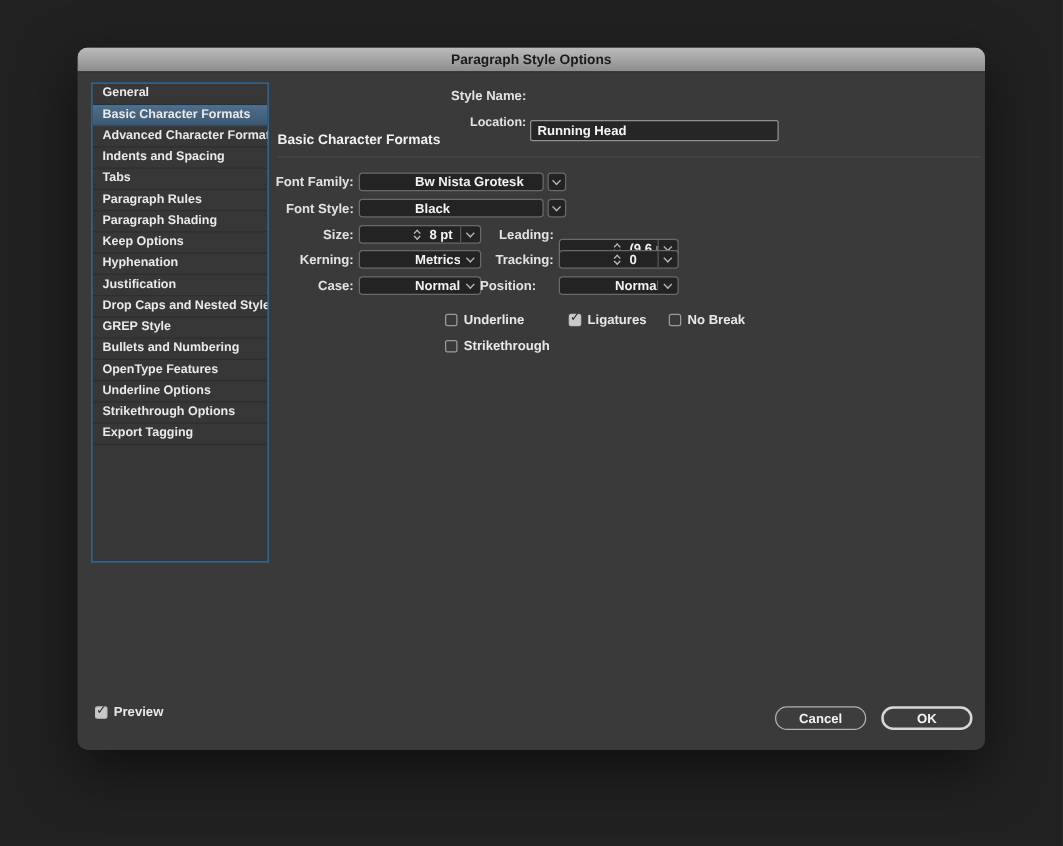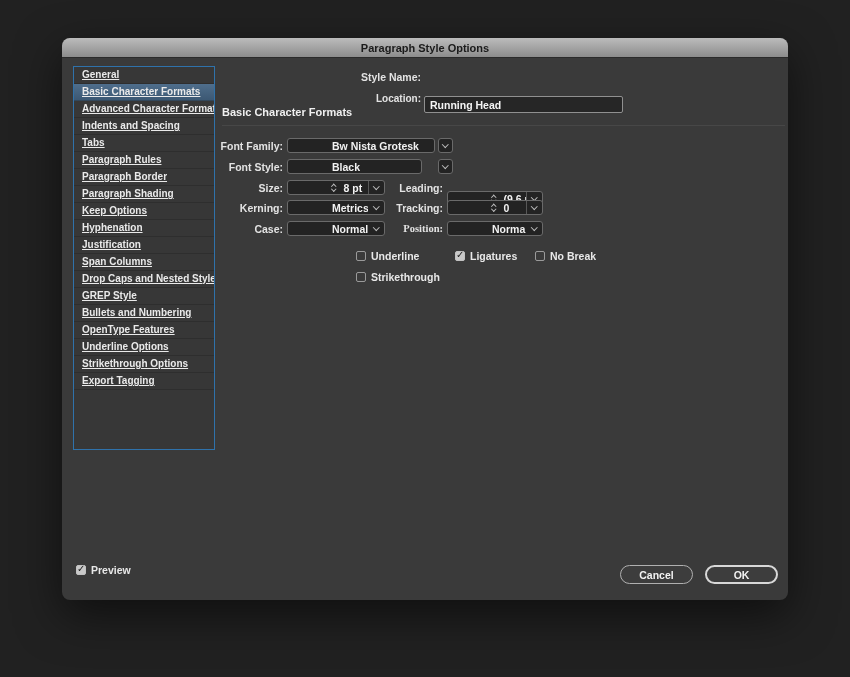--- a/index.html
+++ b/index.html
@@ -24,21 +24,21 @@
   }
   
   .sidebar {
     position:absolute; left:11px; top:28px; width:142px; height:384px;
     border:1px solid #2f72ab; background:#373737; overflow:hidden;
   }
   .sb-item {
     height:17px; line-height:16px; padding-left:8px;
     font-size:10px; font-weight:600; color:#eaeaea;
     border-bottom:1px solid rgba(0,0,0,.15);
-    white-space:nowrap; cursor:default;text-decoration:underline;
+    white-space:nowrap; cursor:default;
   }
   .sb-item.selected {
     background:linear-gradient(#4f6e8c,#3c5873);
     border-bottom:1px solid rgba(0,0,0,.35);
   }
   
   .flabel {
     position:absolute; font-size:10.5px; font-weight:600;
     color:#e3e3e3; white-space:nowrap;
   }
@@ -117,26 +117,24 @@
     <span>Paragraph Style Options</span>
   </div>
 
   <div class="sidebar">
     <div class="sb-item">General</div>
     <div class="sb-item selected">Basic Character Formats</div>
     <div class="sb-item">Advanced Character Formats</div>
     <div class="sb-item">Indents and Spacing</div>
     <div class="sb-item">Tabs</div>
     <div class="sb-item">Paragraph Rules</div>
-    <div class="sb-item">Paragraph Border</div>
     <div class="sb-item">Paragraph Shading</div>
     <div class="sb-item">Keep Options</div>
     <div class="sb-item">Hyphenation</div>
     <div class="sb-item">Justification</div>
-    <div class="sb-item">Span Columns</div>
     <div class="sb-item">Drop Caps and Nested Styles</div>
     <div class="sb-item">GREP Style</div>
     <div class="sb-item">Bullets and Numbering</div>
     <div class="sb-item">OpenType Features</div>
     <div class="sb-item">Underline Options</div>
     <div class="sb-item">Strikethrough Options</div>
     <div class="sb-item">Export Tagging</div>
   </div>
 
   <div class="flabel" style="top:33px; right:367px;">Style Name:</div>
@@ -148,21 +146,21 @@
 
   <div class="flabel" style="top:102px; right:505px;">Font Family:</div>
   <div class="combo" style="left:225px; top:100px; width:148px;">
     <span class="value">Bw Nista Grotesk</span>
   </div>
   <div class="dd-box" style="left:376px; top:100px;">
     <span class="chev down"></span>
   </div>
 
   <div class="flabel" style="top:123px; right:505px;">Font Style:</div>
-  <div class="combo" style="left:225px; top:121px; width:135px;">
+  <div class="combo" style="left:225px; top:121px; width:148px;">
     <span class="value">Black</span>
   </div>
   <div class="dd-box" style="left:376px; top:121px;">
     <span class="chev down"></span>
   </div>
 
   <div class="flabel" style="top:144px; right:505px;">Size:</div>
   <div class="combo sep" style="left:225px; top:142px; width:98px;">
     <span class="stepper">
       <span class="chev up"></span>
@@ -204,21 +202,21 @@
       </span>
   </div>
 
   <div class="flabel" style="top:185px; right:505px;">Case:</div>
   <div class="combo" style="left:225px; top:183px; width:98px;">
     <span class="value">Normal</span>
     <span class="dd">
         <span class="chev down"></span>
       </span>
   </div>
-  <div class="flabel" style="top:185px; right:345px;font-family:Liberation Serif, serif;">Position:</div>
+  <div class="flabel" style="top:185px; right:359px;">Position:</div>
   <div class="combo" style="left:385px; top:183px; width:96px;">
     <span class="value">Normal</span>
     <span class="dd">
         <span class="chev down"></span>
       </span>
   </div>
 
   <div class="cb-group" style="left:294px; top:212px;">
     <span class="cb"></span>
     <span class="cb-label">Underline</span>

